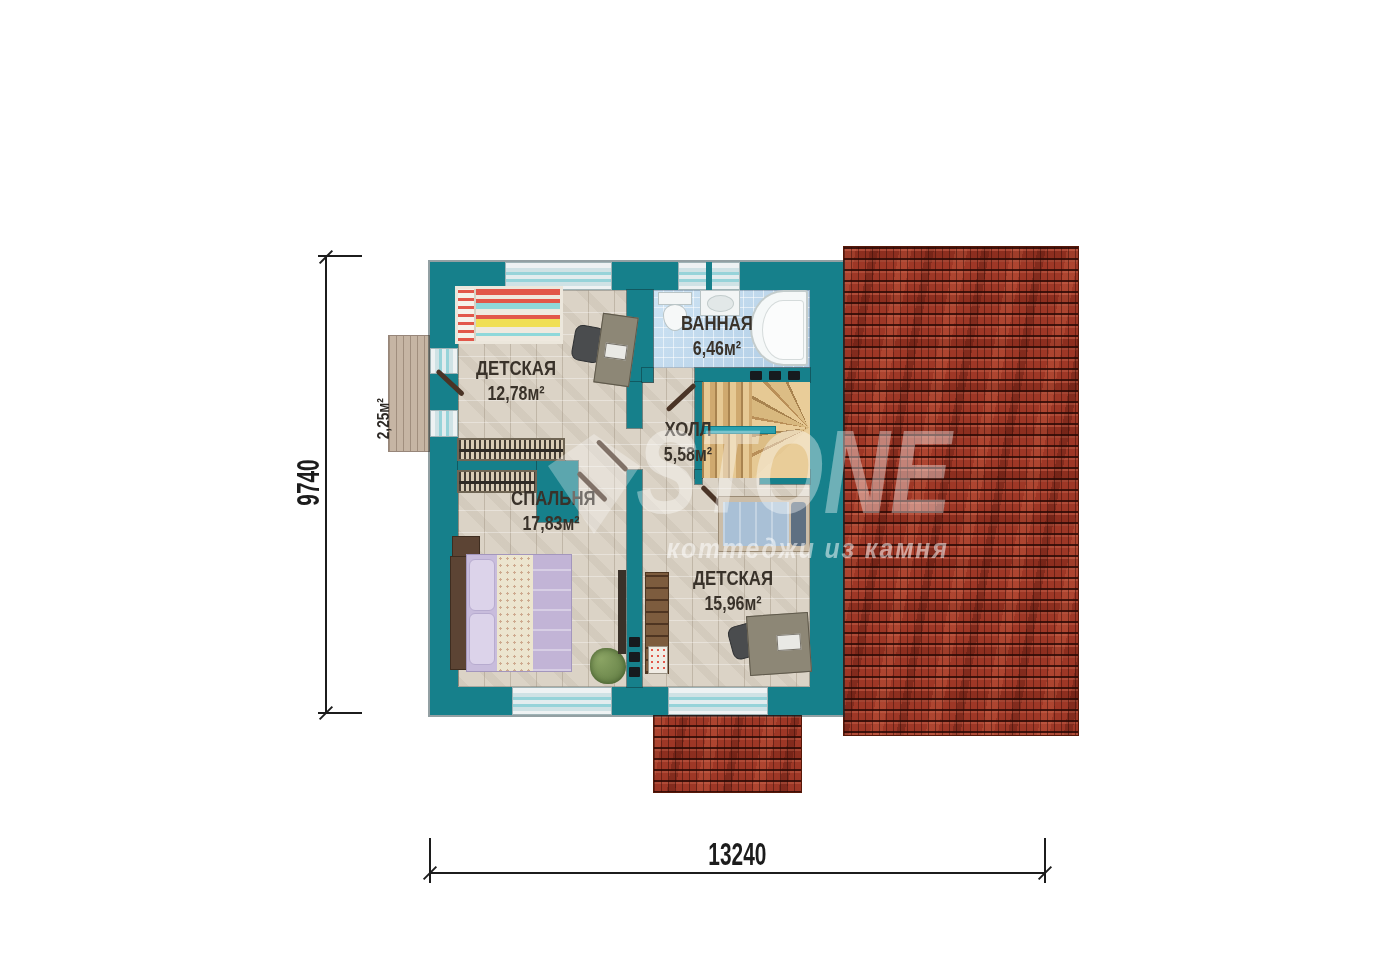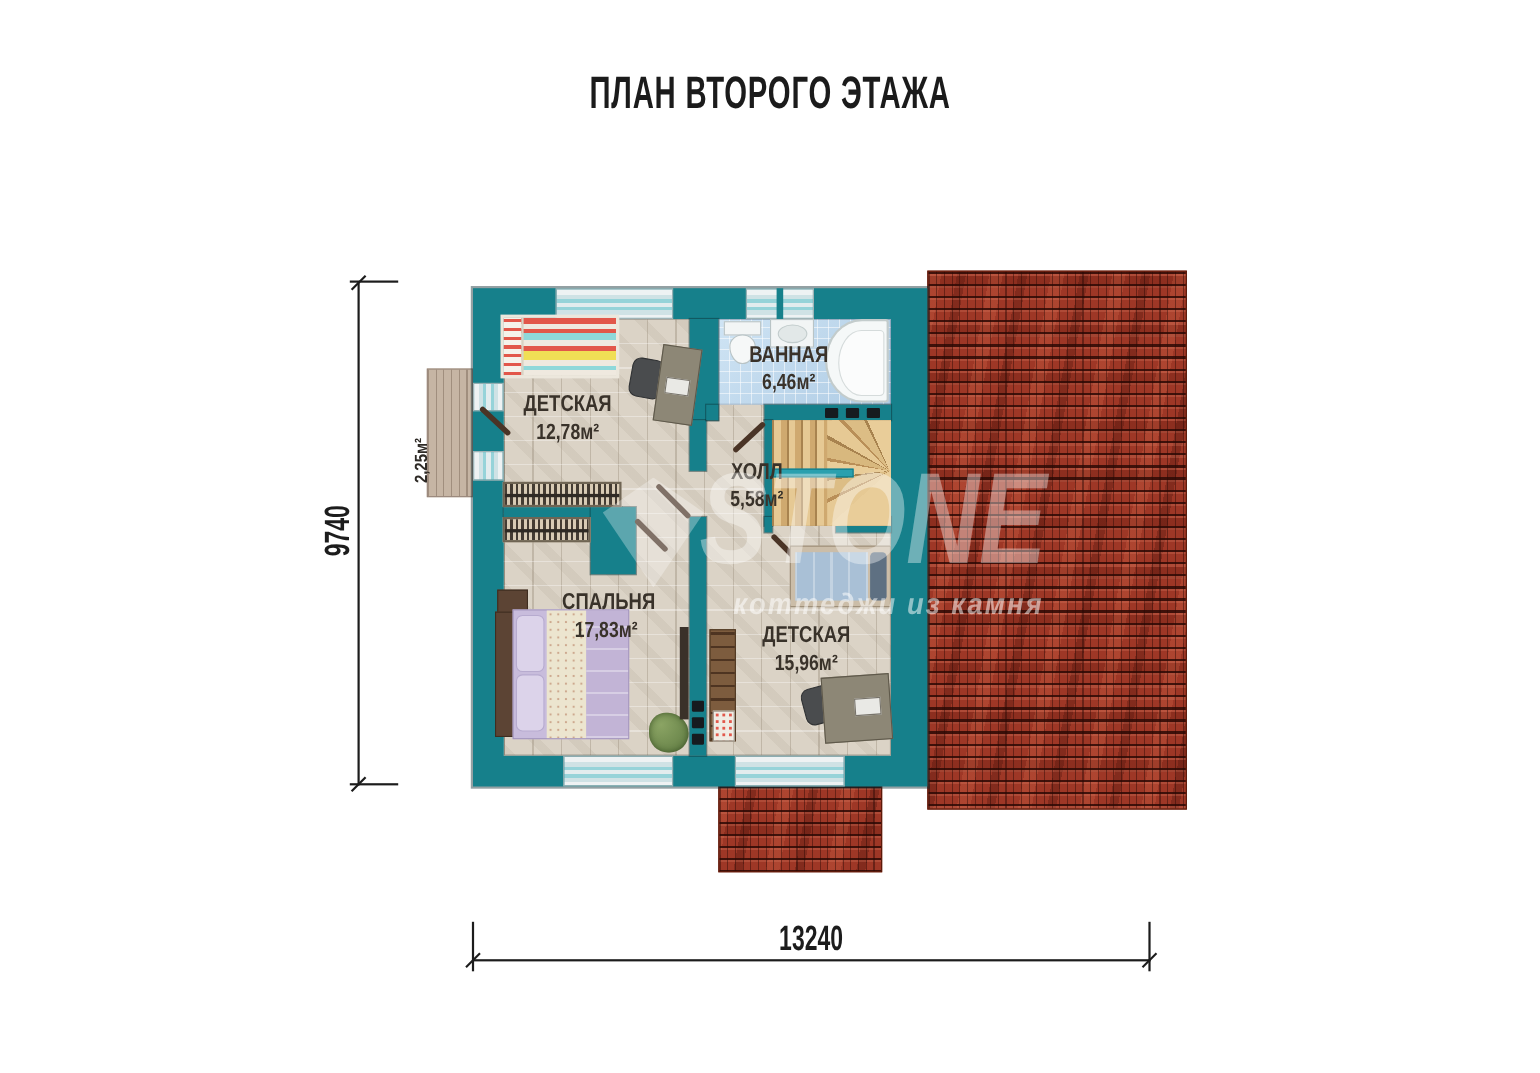--- a/index.html
+++ b/index.html
@@ -101,21 +101,20 @@
   .wm-logo{position:absolute;left:196px;top:-18px;font-size:118px;font-weight:bold;
      color:rgba(255,255,255,0.38);transform:scaleX(0.78);transform-origin:left center;letter-spacing:0px;}
   .wm-tag{position:absolute;left:225px;top:112px;width:310px;text-align:center;font-size:27px;font-weight:bold;
      color:rgba(255,255,255,0.52);letter-spacing:2px;transform:scaleX(0.92);transform-origin:left center;white-space:nowrap;}
 </style>
 </head>
 <body>
 
 <div id="canvas">
 
-  <div class="title"><span>ПЛАН ВТОРОГО ЭТАЖА</span></div>
 
   <div class="abs roof" style="left:843px;top:246px;width:234px;height:488px;z-index:1;"></div>
   <div class="abs roof" style="left:653px;top:713px;width:147px;height:78px;z-index:1;"></div>
 
   <div class="abs" id="balcony"></div>
   <div class="balcony-label">
     <span>2,25м²</span>
   </div>
 
   <div class="abs" id="building">
@@ -217,21 +216,21 @@
     <span class="rarea">12,78м²</span>
   </div>
   <div class="rlabel" style="left:667px;top:310px;width:100px;">
     <span class="rname">ВАННАЯ</span>
     <span class="rarea">6,46м²</span>
   </div>
   <div class="rlabel" style="left:638px;top:416px;width:100px;">
     <span class="rname">ХОЛЛ</span>
     <span class="rarea">5,58м²</span>
   </div>
-  <div class="rlabel" style="left:501px;top:535px;width:100px;">
+  <div class="rlabel" style="left:501px;top:485px;width:100px;">
     <span class="rname">СПАЛЬНЯ</span>
     <span class="rarea">17,83м²</span>
   </div>
   <div class="rlabel" style="left:683px;top:565px;width:100px;">
     <span class="rname">ДЕТСКАЯ</span>
     <span class="rarea">15,96м²</span>
   </div>
 
   <div class="abs dim" style="left:325px;top:256px;width:2px;height:458px;"></div>
   <div class="abs dim" style="left:318px;top:255px;width:44px;height:2px;"></div>

